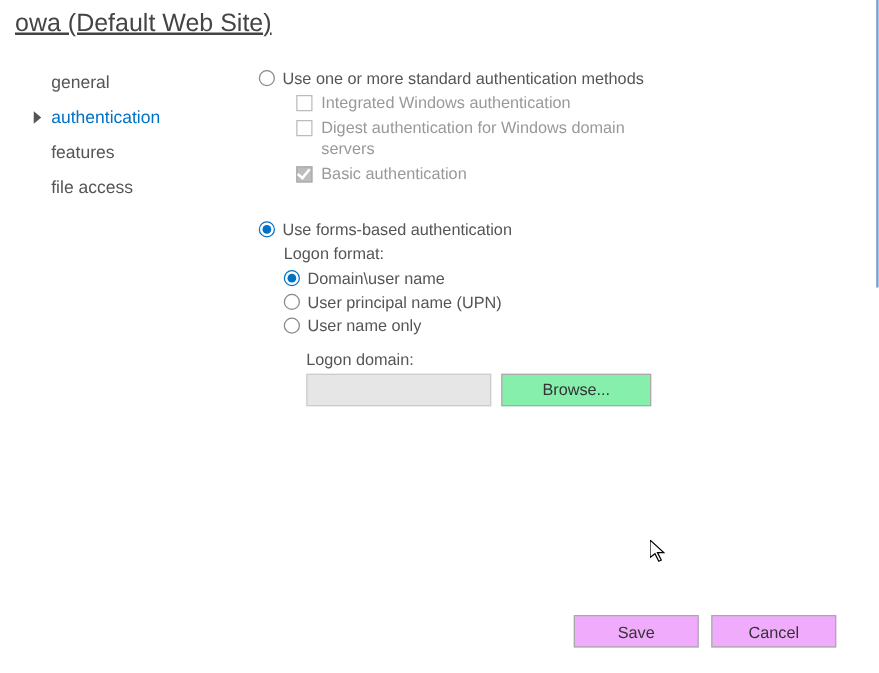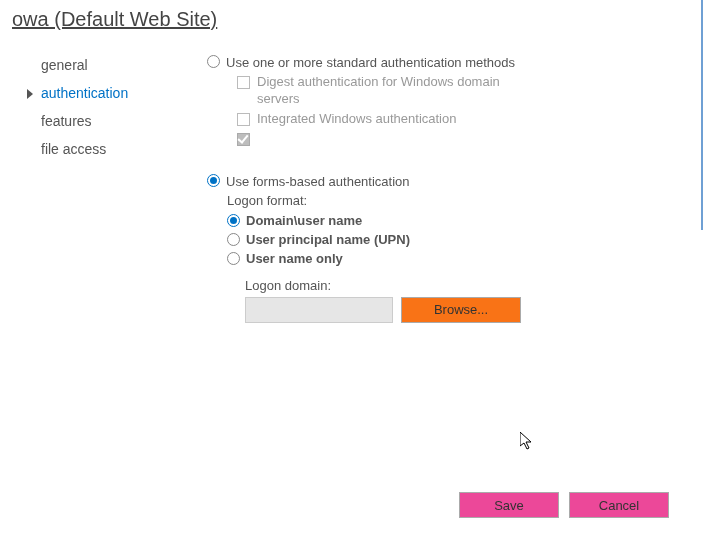--- a/index.html
+++ b/index.html
@@ -49,20 +49,21 @@
       border-left: 6px solid #555;
     }
     .main {
       flex: 1;
       padding-top: 14px;
       padding-left: 40px;
       color: #555;
     }
     .radio-row {
       display: flex;
+      align-items: center;
       margin-bottom: 4px;
     }
     .radio-outer {
       width: 13px; height: 13px;
       border: 1px solid #888;
       border-radius: 50%;
       margin-right: 6px;
       position: relative;
       flex-shrink: 0;
       background: #fff;
@@ -115,21 +116,20 @@
       margin-top: 28px;
     }
     .sub-label {
       margin-left: 20px;
       margin-top: 2px;
       margin-bottom: 5px;
       color: #555;
     }
     .sub-radio-group {
       margin-left: 20px;
-      font-weight: bold;
     }
     .sub-radio-row {
       display: flex;
       align-items: center;
       margin: 4px 0;
     }
     .logon-domain {
       margin-left: 38px;
       margin-top: 12px;
     }
@@ -147,38 +147,38 @@
       border: 1px solid #ccc;
       background: #e6e6e6;
       padding: 0 6px;
       font-family: inherit;
       font-size: 13px;
     }
     .browse-btn {
       width: 120px;
       height: 26px;
       border: 1px solid #aaa;
-      background: #f97316;
+      background: #86efac;
       font-family: inherit;
       font-size: 13px;
       color: #333;
       cursor: pointer;
     }
     .footer {
       position: absolute;
       bottom: 20px;
       right: 34px;
       display: flex;
       gap: 10px;
     }
     .footer-btn {
       width: 100px;
       height: 26px;
       border: 1px solid #aaa;
-      background: #ec4899;
+      background: #f0abfc;
       font-family: inherit;
       font-size: 13px;
       color: #333;
       cursor: pointer;
       margin-top: 43px;
     }
     .right-border {
       position: absolute;
       right: 0; top: 0;
       width: 2px; height: 230px;
@@ -204,28 +204,29 @@
     <div class="sidebar-item">file access</div>
   </div>
 
   <div class="main">
     <div class="radio-row">
       <span class="radio-outer"></span>
       <span>Use one or more standard authentication methods</span>
     </div>
     <div class="checkbox-row">
       <span class="checkbox-box"></span>
-      <span class="checkbox-label">Digest authentication for Windows domain servers</span>
+      <span class="checkbox-label">Integrated Windows authentication</span>
     </div>
     <div class="checkbox-row">
       <span class="checkbox-box"></span>
-      <span class="checkbox-label">Integrated Windows authentication</span>
+      <span class="checkbox-label">Digest authentication for Windows domain servers</span>
     </div>
     <div class="checkbox-row">
       <span class="checkbox-box disabled-checked"></span>
+      <span class="checkbox-label">Basic authentication</span>
     </div>
 
     <div class="section2">
       <div class="radio-row">
         <span class="radio-outer selected"></span>
         <span>Use forms-based authentication</span>
       </div>
       <div class="sub-label">Logon format:</div>
       <div class="sub-radio-group">
         <div class="sub-radio-row">

